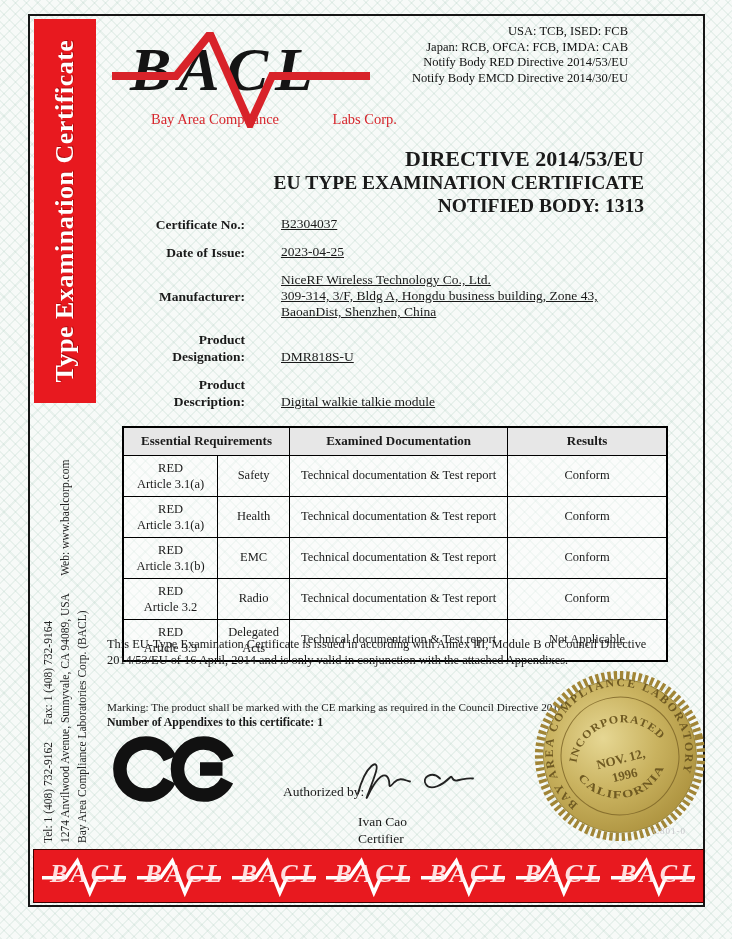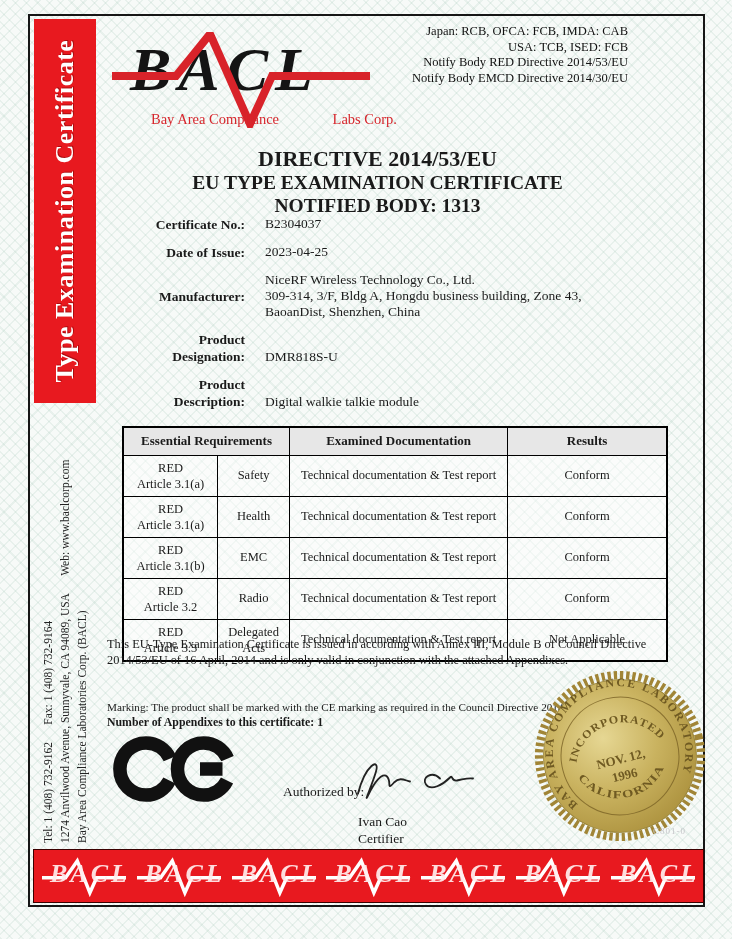--- a/index.html
+++ b/index.html
@@ -45,31 +45,31 @@
     position:absolute; left:0; bottom:0; width:100%;
     display:flex; justify-content:space-between; padding:0 14px 0 2px;
     color:#d6262c; font-size:14.5px;margin-left:39px;
   }
   
   .accred {
     position:absolute; left:360px; top:24px; width:268px;
     text-align:right; font-size:12.5px; line-height:15.5px; color:#111;
   }
   
-  .title-block { position:absolute; left:100px; top:146px; width:555px; text-align:center; font-weight:bold; }
+  .title-block { position:absolute; left:89px; top:146px; width:555px; text-align:right; font-weight:bold; }
   .title-l1 { font-size:22px; line-height:25px; }
   .title-l2 { font-size:19.5px; line-height:23px; }
   .title-l3 { font-size:19.5px; line-height:23px; }
   
   .fields { position:absolute; left:100px; top:216px; width:565px; font-size:13.5px; }
   .frow { display:flex; margin-bottom:11px; }
   .frow .flabel {
     width:145px; text-align:right; font-weight:bold; white-space:pre-line; line-height:17px; flex:none;
   }
-  .frow .fvalue { padding-left:20px; white-space:pre-line; line-height:16px; }
+  .frow .fvalue { padding-left:36px; white-space:pre-line; line-height:16px;text-decoration:underline; }
   .frow.align-end { align-items:flex-end; }
   .frow.align-center { align-items:center; }
   .tradebox {
     display:inline-block; background:#efeeec; color:#9b9b97; padding:1px 8px 2px 8px;
     font-size:14px; box-shadow:0 0 2px rgba(0,0,0,.12);
   }
   .tradebox sup { font-size:8px; color:#aaa; }
   
   table.req {
     position:absolute; left:122px; top:426px; width:546px;
@@ -131,22 +131,22 @@
     <svg class="logo-zig" viewBox="0 0 262 96" width="262" height="96">
       <polyline points="2,44 66,44 100,2 140,92 162,44 260,44" fill="none" stroke="#d8232a" stroke-width="8"></polyline>
     </svg>
     <div class="logo-tag">
       <span>Bay Area Compliance</span>
       <span>Labs Corp.</span>
     </div>
   </div>
 
   <div class="accred">
+    <div>USA: TCB, ISED: FCB</div>
     <div>Japan: RCB, OFCA: FCB, IMDA: CAB</div>
-    <div>USA: TCB, ISED: FCB</div>
     <div>Notify Body RED Directive 2014/53/EU</div>
     <div>Notify Body EMCD Directive 2014/30/EU</div>
   </div>
 
   <div class="title-block">
     <div class="title-l1">DIRECTIVE 2014/53/EU</div>
     <div class="title-l2">EU TYPE EXAMINATION CERTIFICATE</div>
     <div class="title-l3">NOTIFIED BODY: 1313</div>
   </div>
 

